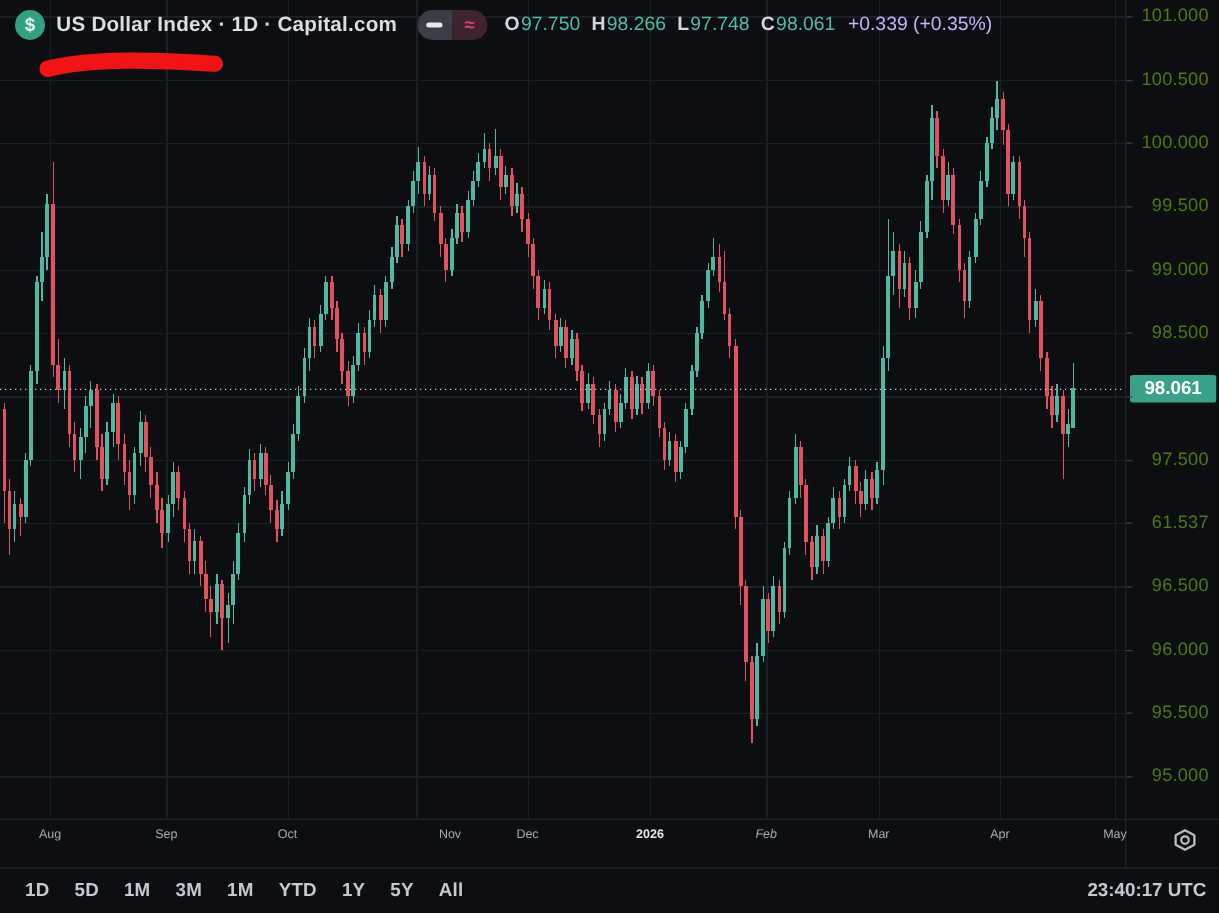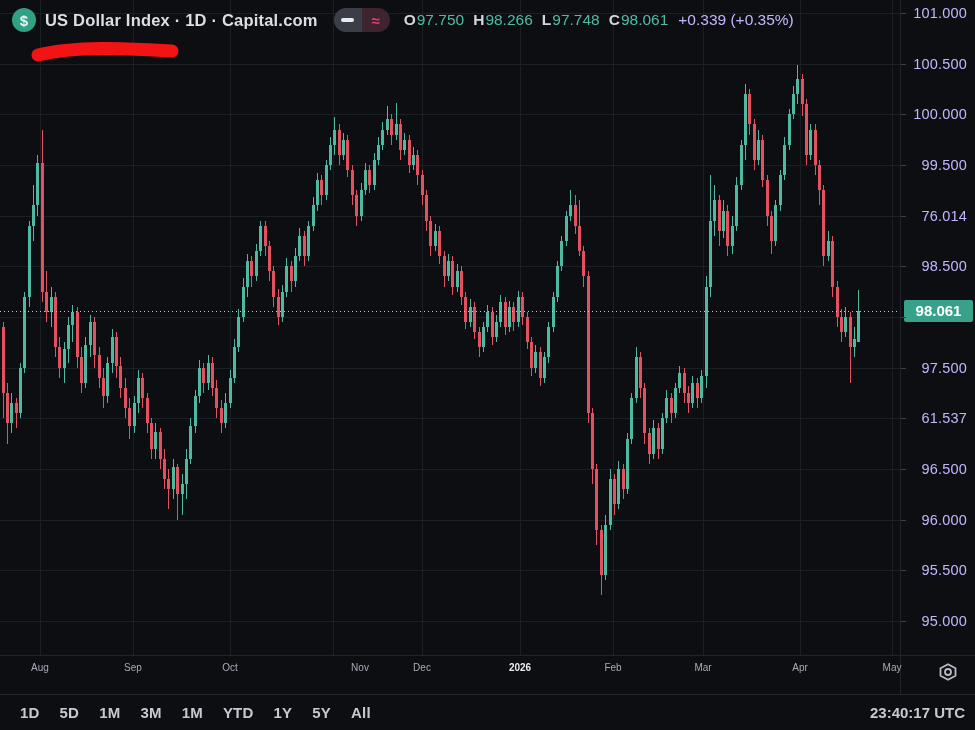--- a/index.html
+++ b/index.html
@@ -20,21 +20,21 @@
   .pill-right{width:28px;height:100%;background:#3e242e;display:flex;align-items:center;justify-content:center;
               color:#e03d78;font-size:15px;font-weight:bold;}
   .ohlc{margin-left:14px;display:flex;align-items:center;font-size:15.5px;white-space:nowrap;}
   .ohlc .lbl{color:#d3d6dd;font-weight:bold;margin-left:9px;}
   .ohlc .lbl:first-child{margin-left:0;}
   .ohlc .val{color:#4fbca6;margin-left:1px;}
   .ohlc .chg{color:#c4b5fd;margin-left:10px;}
   .scribble{position:absolute;left:0;top:0;z-index:6;pointer-events:none;}
   
   .price-axis{position:absolute;left:900px;top:0;width:75px;height:694px;border-left:1px solid #20242c;}
-  .ptick{position:absolute;right:8px;font-size:14.5px;color:#c4b5fd;letter-spacing:.2px;margin-left:43px;}
+  .ptick{position:absolute;right:8px;font-size:14.5px;color:#4d7c0f;letter-spacing:.2px;margin-left:43px;}
   .ptick-dash{position:absolute;left:0;width:5px;height:1px;background:#3c414c;}
   .price-tag{position:absolute;left:3px;width:69px;height:22px;background:#37a189;border-radius:2px;
              color:#fff;font-size:15px;font-weight:bold;display:flex;align-items:center;justify-content:center;}
   
   .time-axis{position:absolute;left:0;top:655px;width:975px;height:39px;border-top:1px solid #20242c;}
   .ttick{position:absolute;top:6px;transform:translateX(-50%);font-size:10px;color:#a7abb5;}
   .ttick.major{color:#e8eaee;font-weight:bold;}
   .gear{position:absolute;left:936px;top:4px;cursor:pointer;}
   
   .toolbar{position:absolute;left:0;top:694px;width:975px;height:36px;border-top:1px solid #242832;
@@ -506,21 +506,21 @@
     <div class="price-tag" id="price-tag" style="top: 299.78px;">98.061</div>
   <div class="ptick-dash" style="top: 13px;"></div>
       <div class="ptick" style="top: 4.9703px;">101.000</div>
       <div class="ptick-dash" style="top: 64px;"></div>
       <div class="ptick" style="top: 55.6355px;">100.500</div>
       <div class="ptick-dash" style="top: 114px;"></div>
       <div class="ptick" style="top: 106.301px;">100.000</div>
       <div class="ptick-dash" style="top: 165px;"></div>
       <div class="ptick" style="top: 156.966px;">99.500</div>
       <div class="ptick-dash" style="top: 216px;"></div>
-      <div class="ptick" style="top: 207.631px;">76.014</div>
+      <div class="ptick" style="top: 207.631px;">99.000</div>
       <div class="ptick-dash" style="top: 266px;"></div>
       <div class="ptick" style="top: 258.296px;">98.500</div>
       <div class="ptick-dash" style="top: 317px;"></div>
       <div class="ptick-dash" style="top: 368px;"></div>
       <div class="ptick" style="top: 359.627px;">97.500</div>
       <div class="ptick-dash" style="top: 418px;"></div>
       <div class="ptick" style="top: 410.292px;">61.537</div>
       <div class="ptick-dash" style="top: 469px;"></div>
       <div class="ptick" style="top: 460.957px;">96.500</div>
       <div class="ptick-dash" style="top: 520px;"></div>
@@ -535,21 +535,21 @@
     <svg class="gear" width="24" height="24" viewBox="0 0 24 24">
       <path d="M8.2 4.5 L15.8 4.5 L19.8 12 L15.8 19.5 L8.2 19.5 L4.2 12 Z" fill="none" stroke="#b8bcc4" stroke-width="1.8" stroke-linejoin="round" transform="rotate(90 12 12)"></path>
       <circle cx="12" cy="12" r="3" fill="none" stroke="#b8bcc4" stroke-width="1.8"></circle>
     </svg>
   <span class="ttick" style="left: 40px;">Aug</span>
       <span class="ttick" style="left: 133px;">Sep</span>
       <span class="ttick" style="left: 230px;">Oct</span>
       <span class="ttick" style="left: 333px; margin-left: 27px;">Nov</span>
       <span class="ttick" style="left: 422px;">Dec</span>
       <span class="ttick major" style="left: 520px;">2026</span>
-      <span class="ttick" style="left: 613px;">Feb</span>
+      <span class="ttick" style="left: 613px; font-style: italic;">Feb</span>
       <span class="ttick" style="left: 703px;">Mar</span>
       <span class="ttick" style="left: 800px;">Apr</span>
       <span class="ttick" style="left: 892px;">May</span>
     </div>
 
   <div class="toolbar">
     <div class="ranges" id="ranges">
         <button class="range-btn">1D</button>
         <button class="range-btn">5D</button>
         <button class="range-btn">1M</button>

